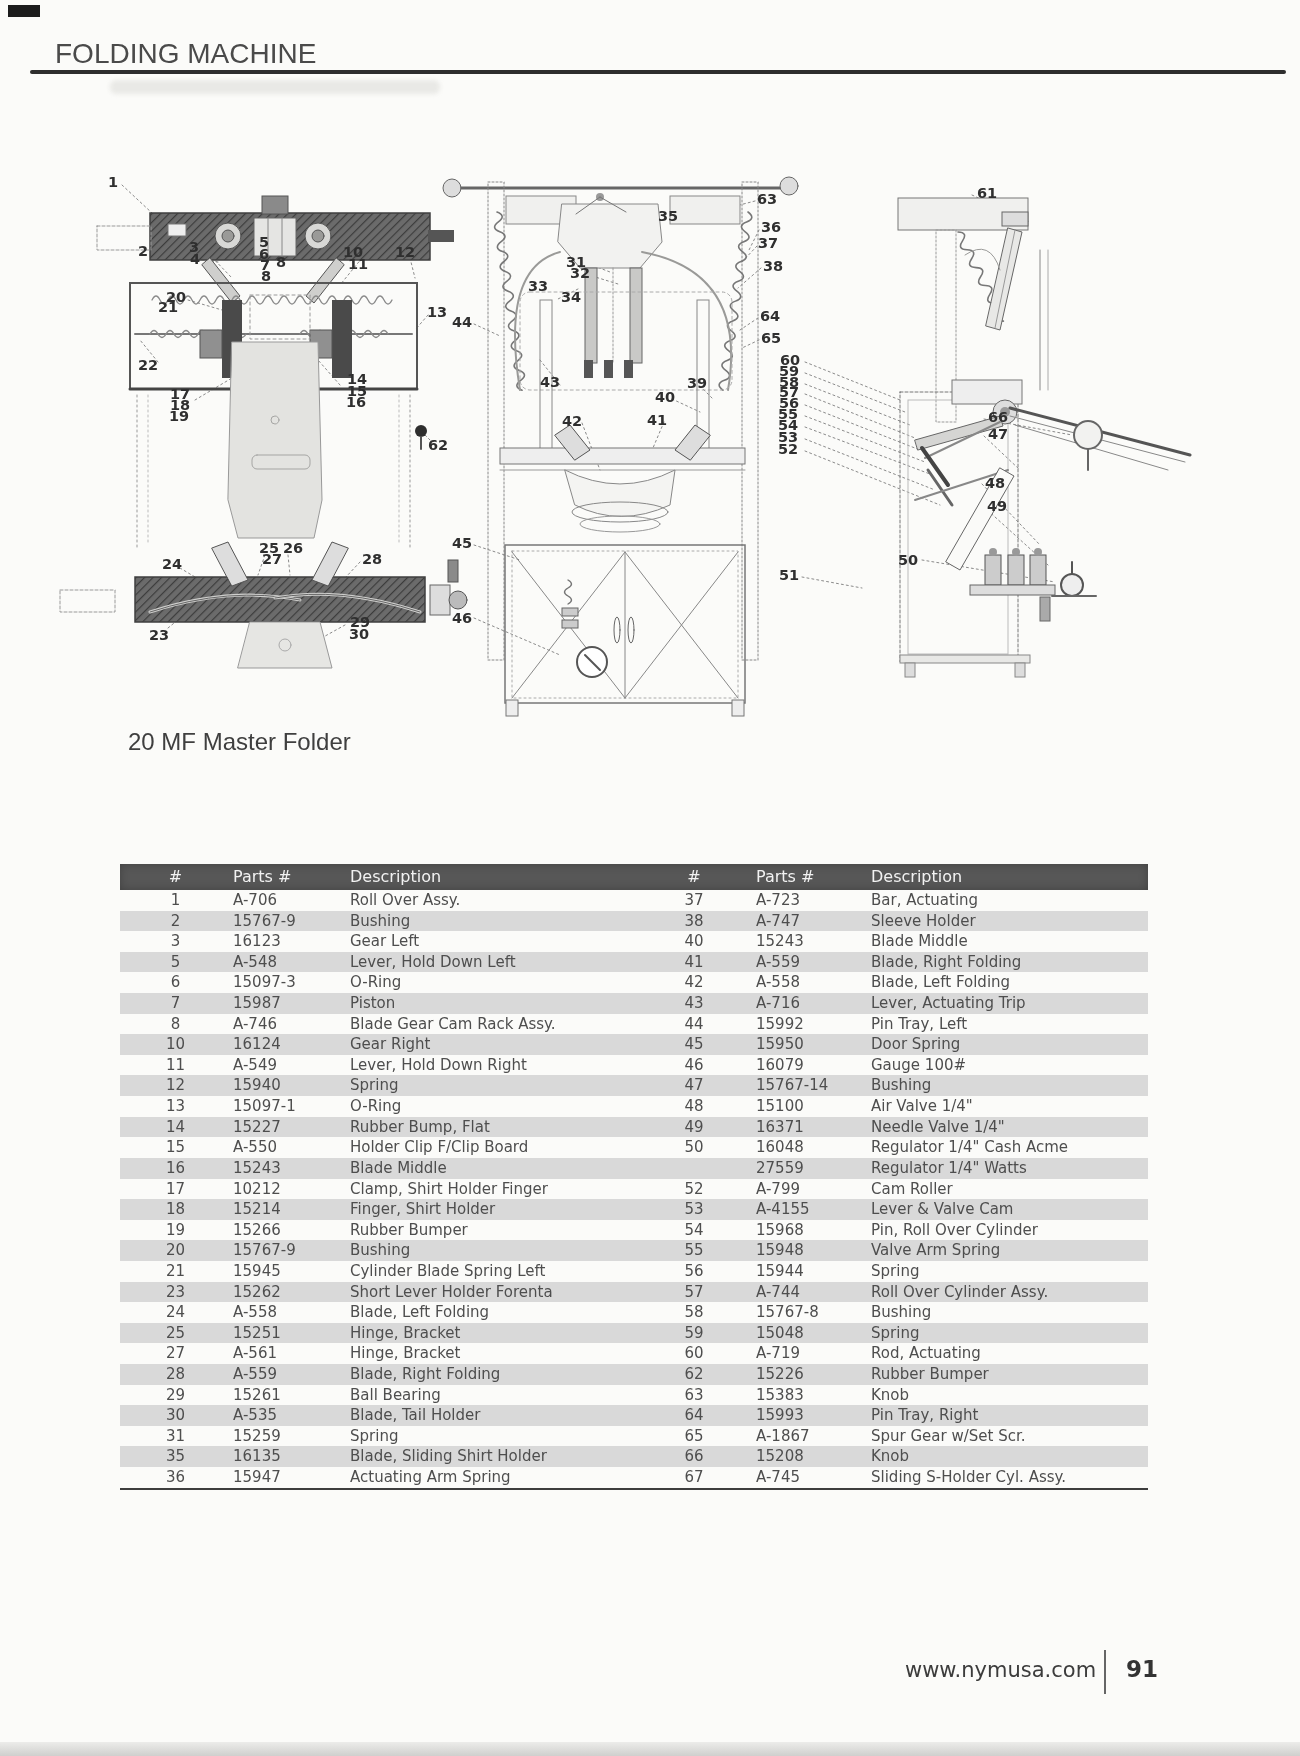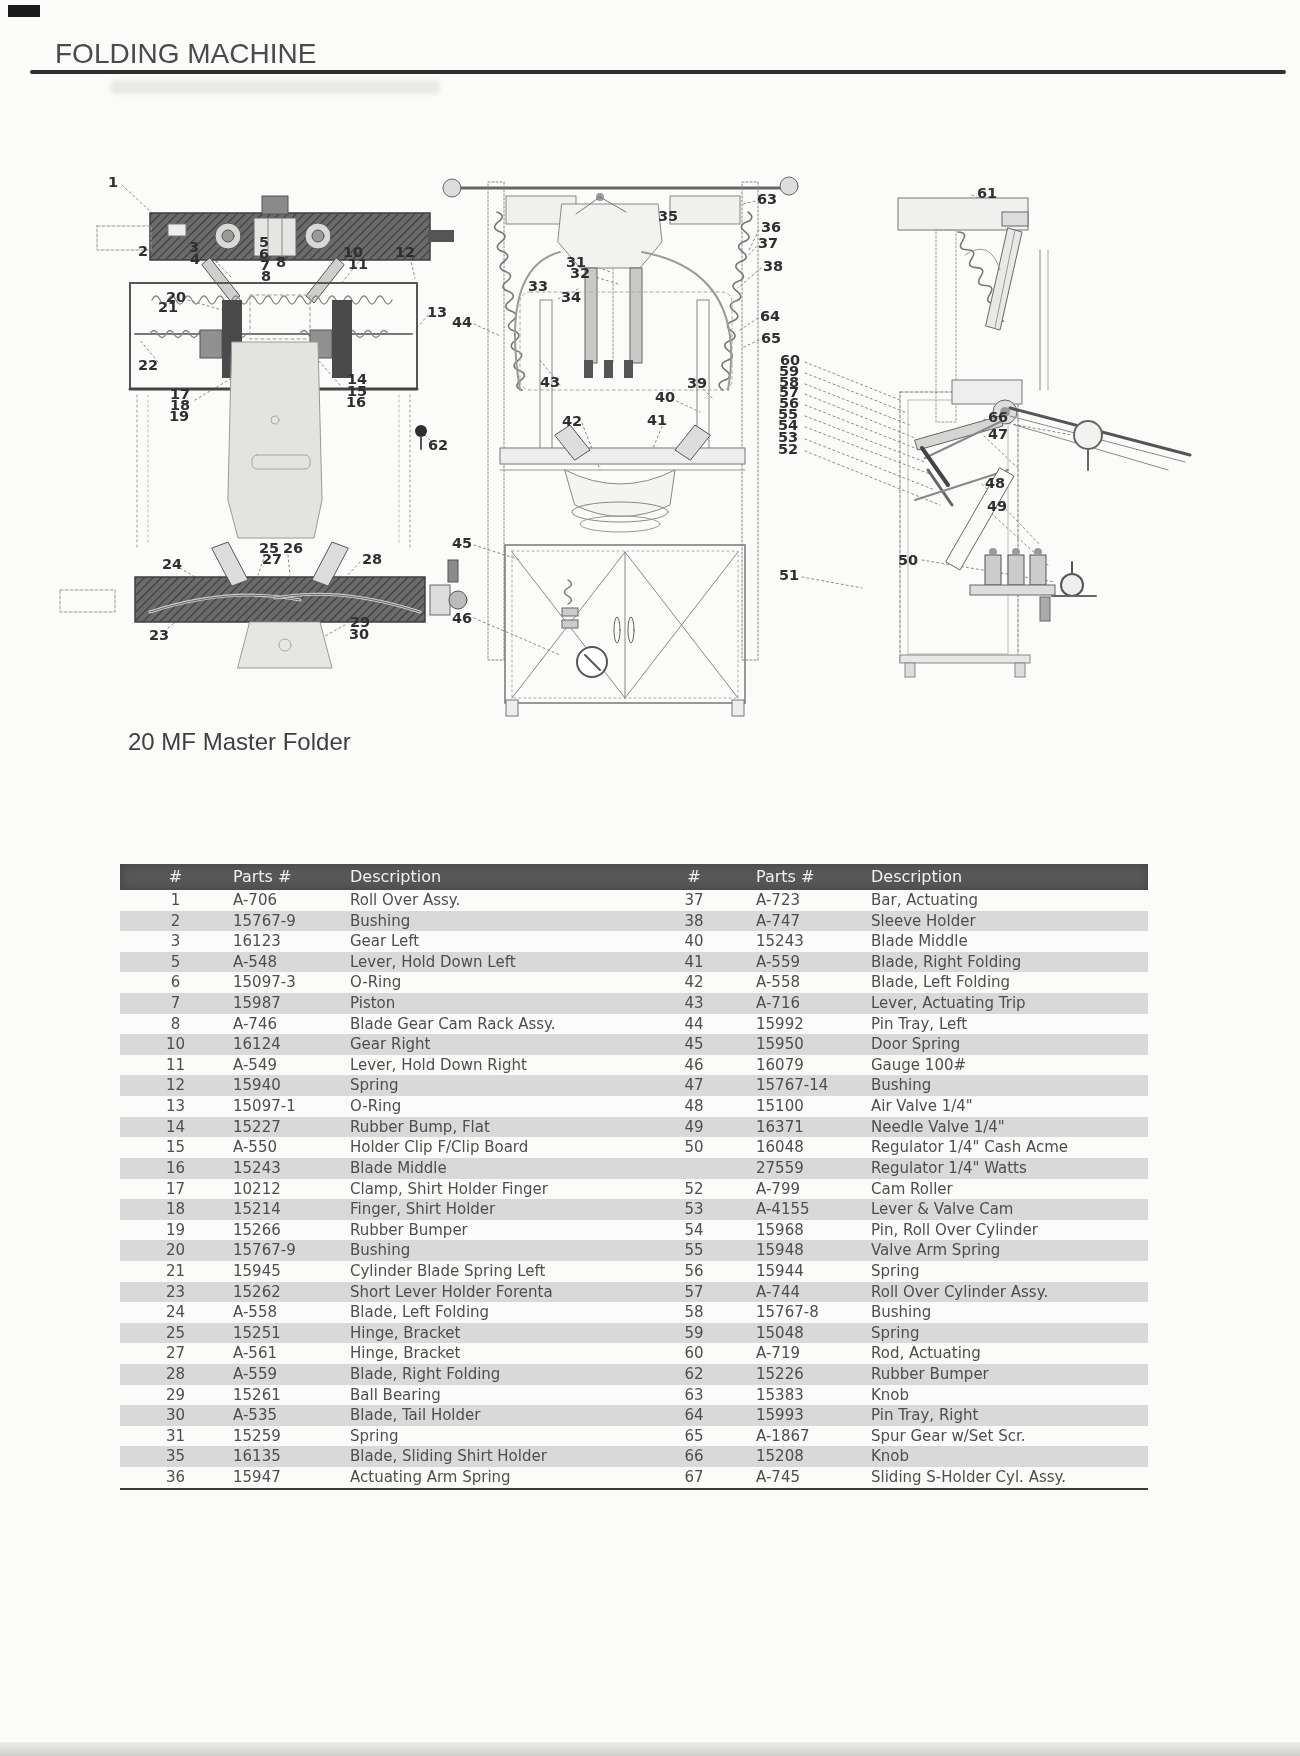--- a/index.html
+++ b/index.html
@@ -620,15 +620,20 @@
           <div class="cell num">36</div>
           <div class="cell part">15947</div>
           <div class="cell desc">Actuating Arm Spring</div>
           <div class="cell num">67</div>
           <div class="cell part">A-745</div>
           <div class="cell desc">Sliding S-Holder Cyl. Assy.</div>
         </div>
       </div>
   </div>
 
+  <div class="footer">
+    <span class="site">www.nymusa.com</span>
+    <span class="vr"></span>
+    <span class="pagenum">91</span>
+  </div>
 
   <div class="bottom-band"></div>
 </div>
 
 </body></html>

